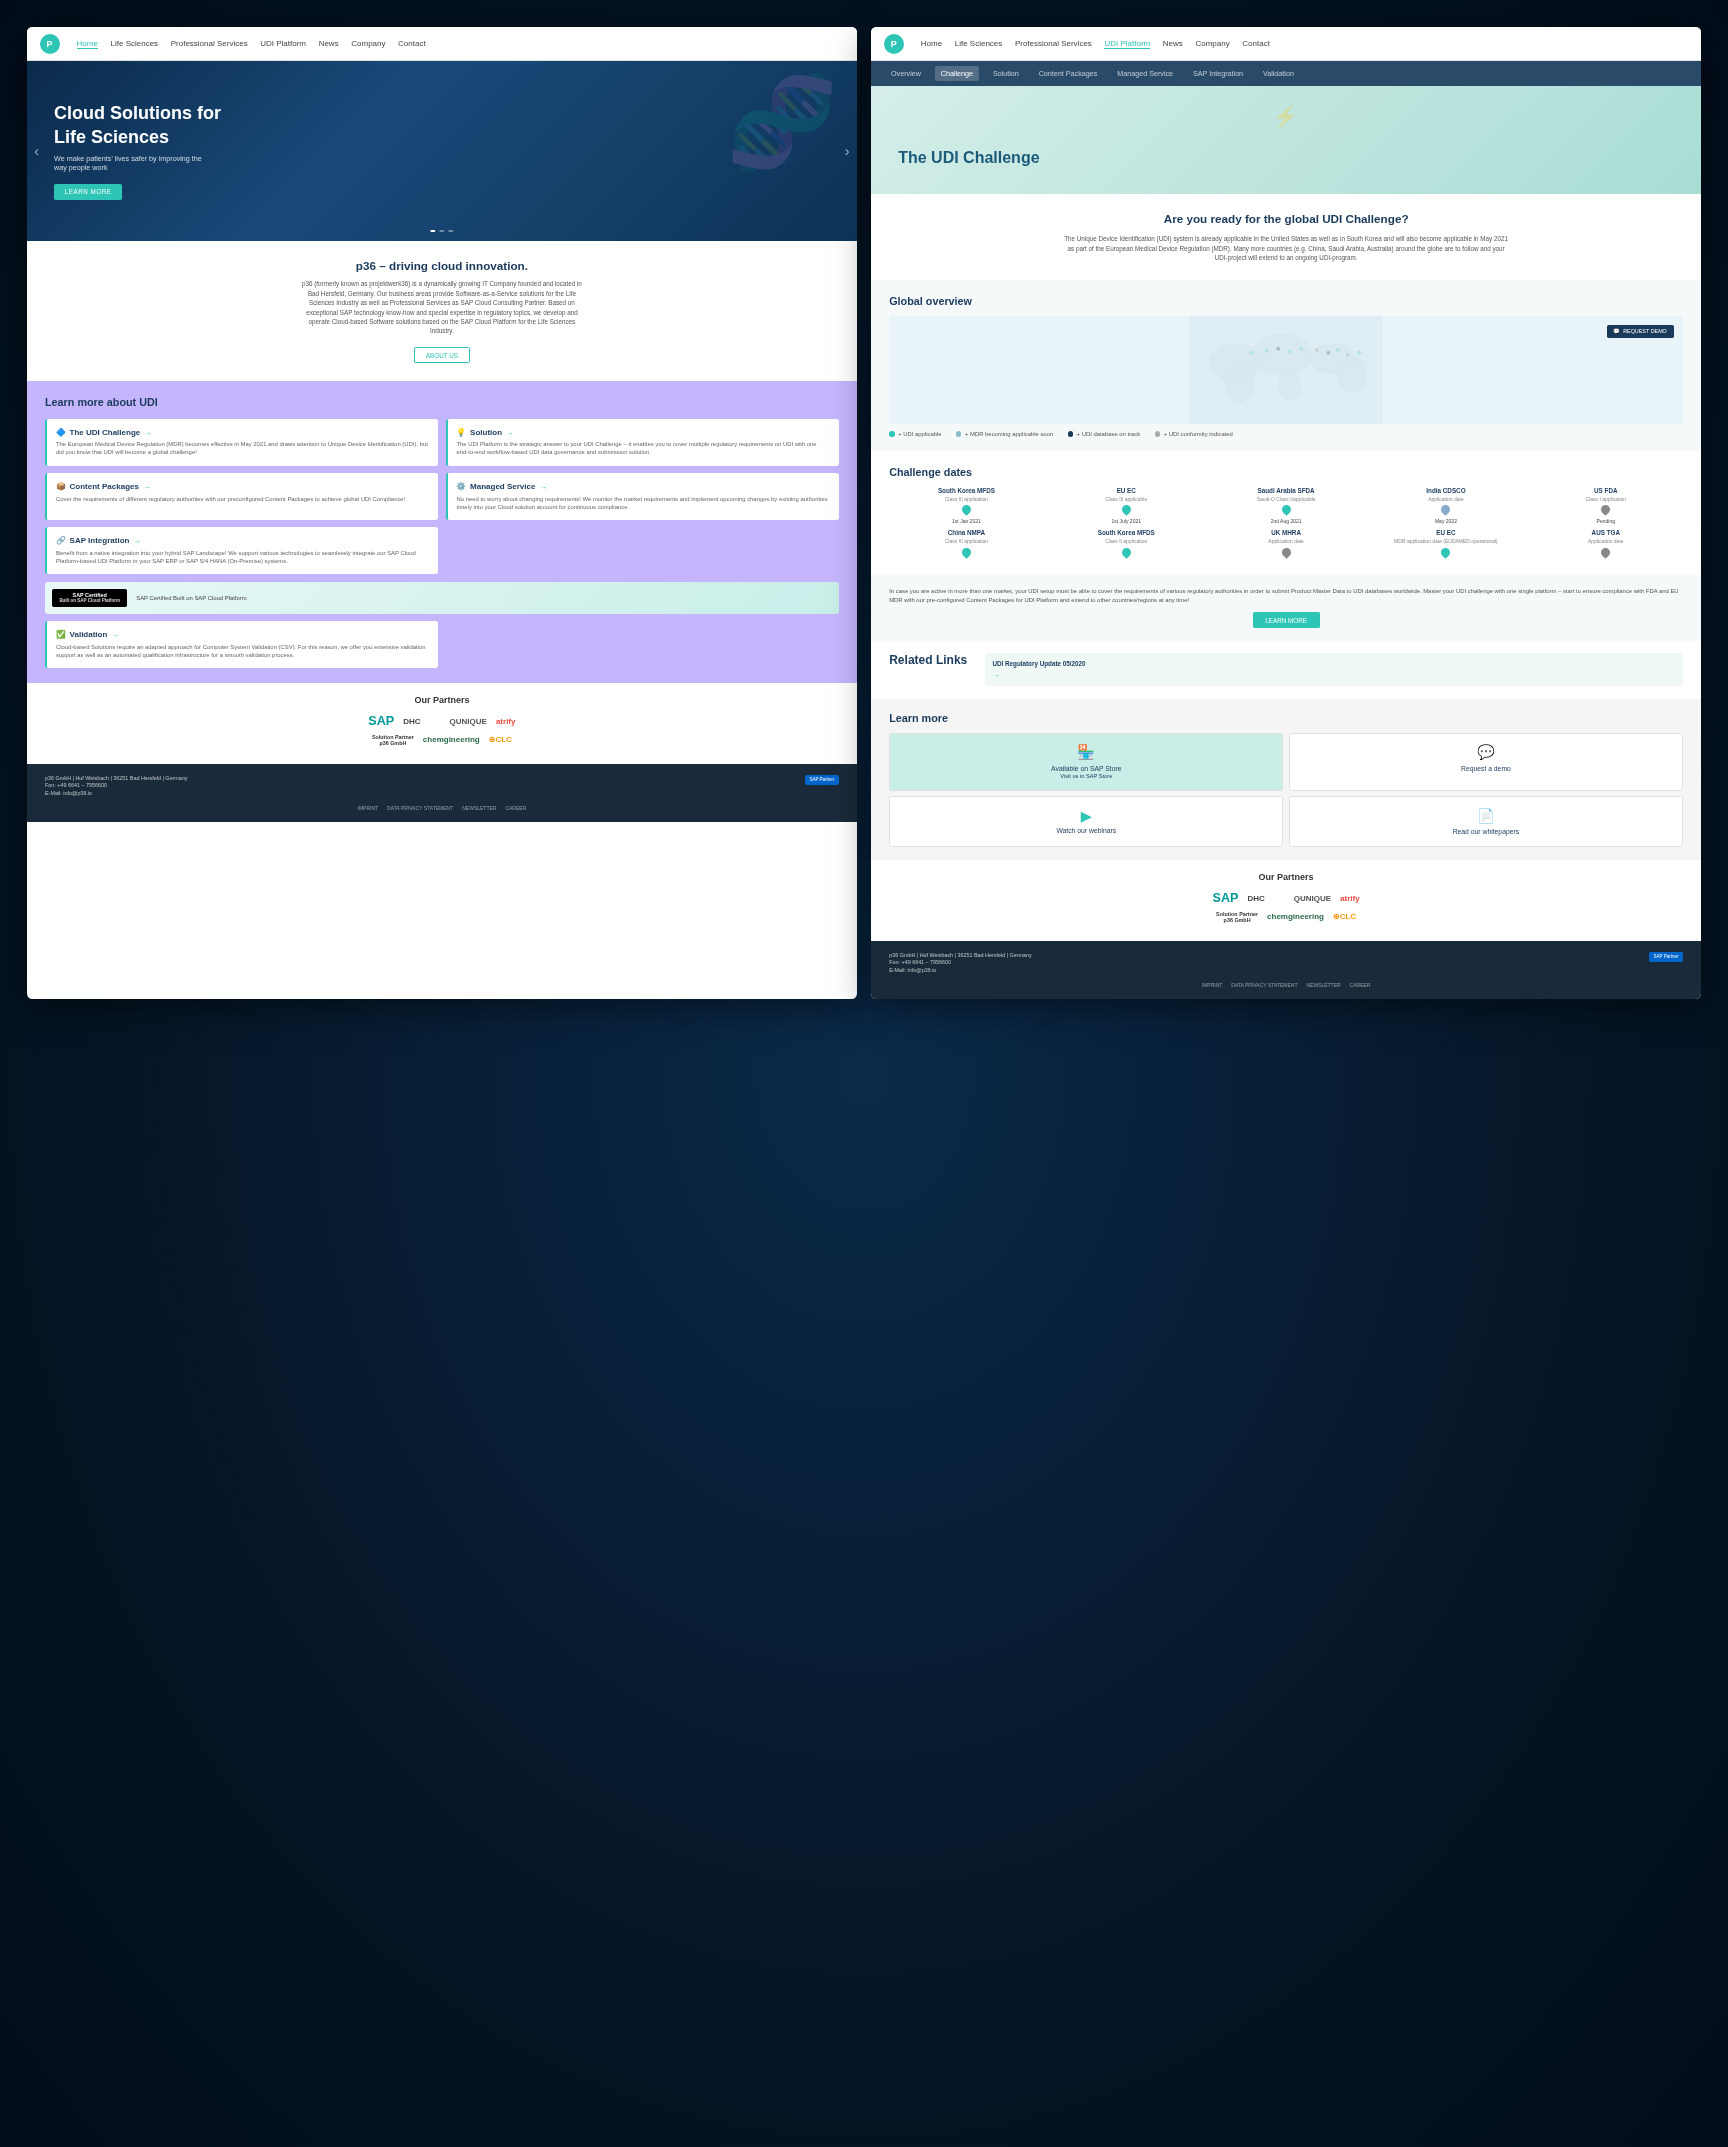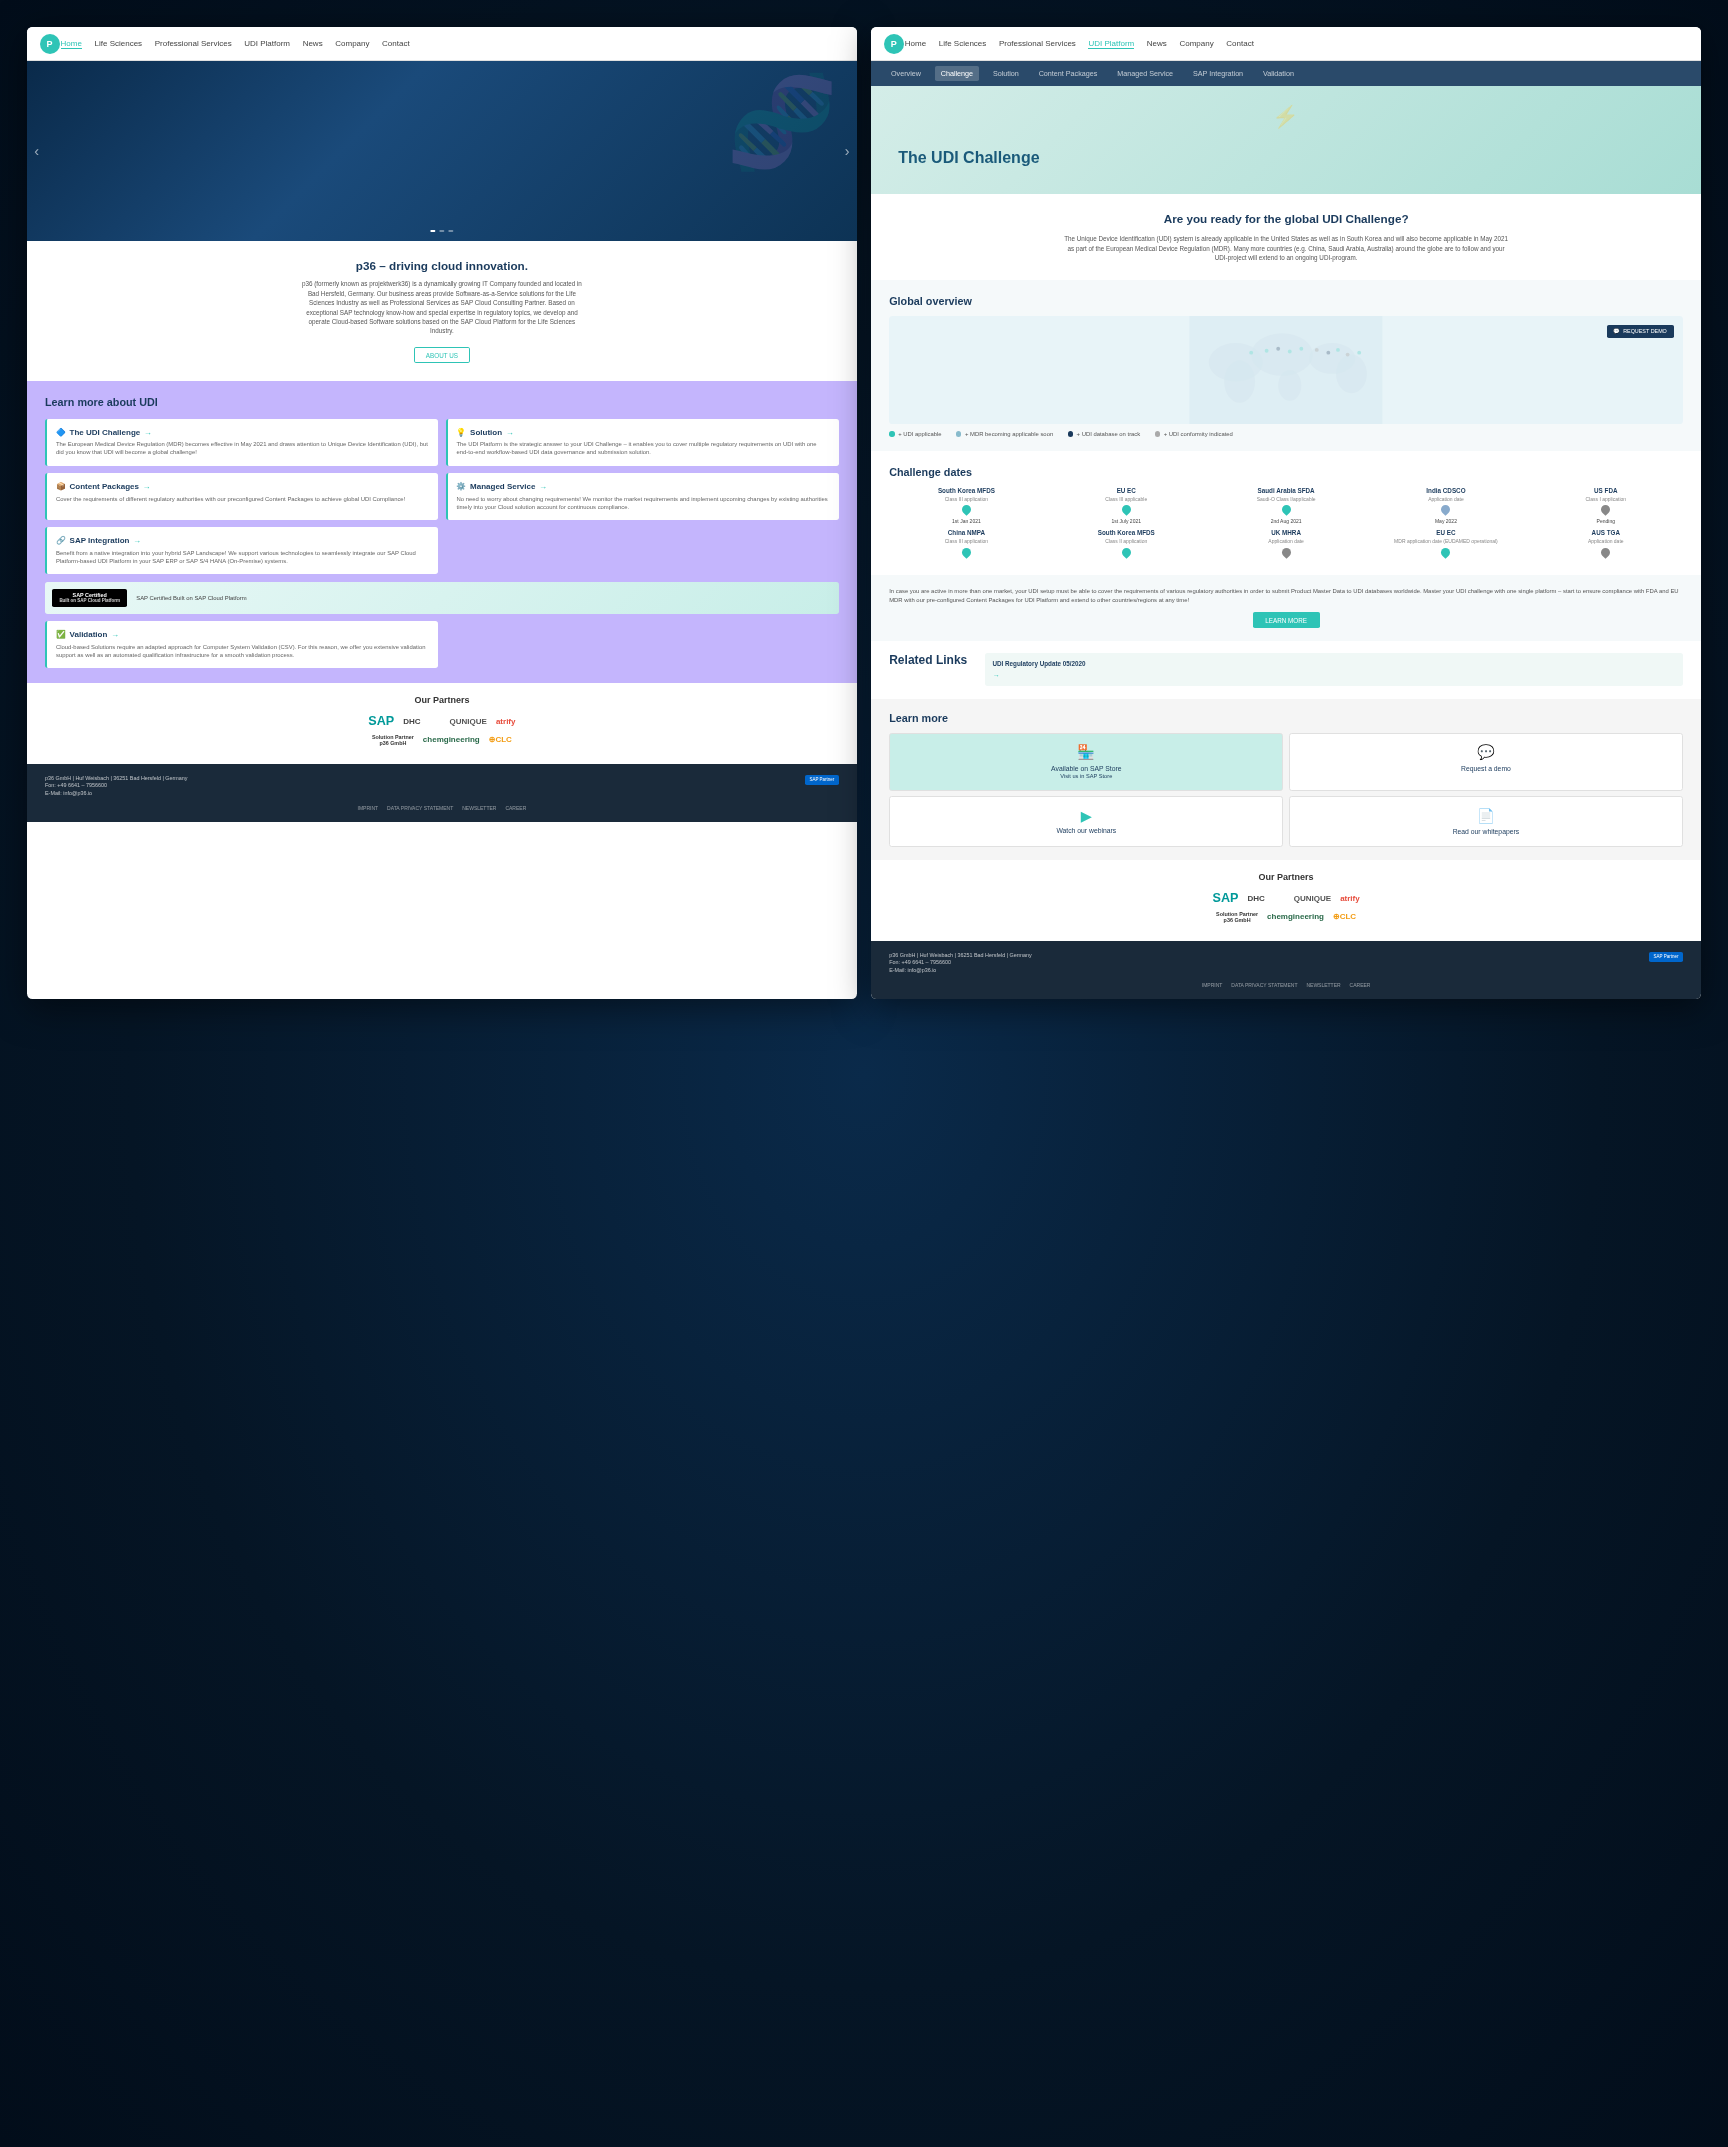--- a/index.html
+++ b/index.html
@@ -42,21 +42,21 @@
       width: 20px; height: 20px;
       background: #2ec4b6;
       border-radius: 50%;
       display: flex; align-items: center; justify-content: center;
       color: #fff; font-size: 9px; font-weight: bold;
       flex-shrink: 0;
     }
     .nav-links {
       display: flex;
       gap: 12.6px;
-      margin-left: 1px;
+      margin-left: 17px;
       font-size: 8px;
       color: #444;
     }
     .nav-links span { cursor: pointer; }
     .nav-links .active { color: #2ec4b6; border-bottom: 1.8px solid #2ec4b6; }
 
     
     .hero {
       background: linear-gradient(135deg, #0a2a4a 0%, #1a4a7a 40%, #0d3355 100%);
       position: relative;
@@ -531,20 +531,25 @@
         <span>Professional Services</span>
         <span>UDI Platform</span>
         <span>News</span>
         <span>Company</span>
         <span>Contact</span>
       </div>
     </div>
 
     <div class="hero">
       <span class="hero-arrow">‹</span>
+      <div class="hero-text">
+        <h1>Cloud Solutions for Life Sciences</h1>
+        <p>We make patients' lives safer by improving the way people work</p>
+        <button class="hero-btn">LEARN MORE</button>
+      </div>
       <div class="hero-dna">🧬</div>
       <span class="hero-arrow hero-arrow-right">›</span>
       <div class="hero-dots">
         <div class="hero-dot active"></div>
         <div class="hero-dot"></div>
         <div class="hero-dot"></div>
       </div>
     </div>
 
     <div class="about-section">

